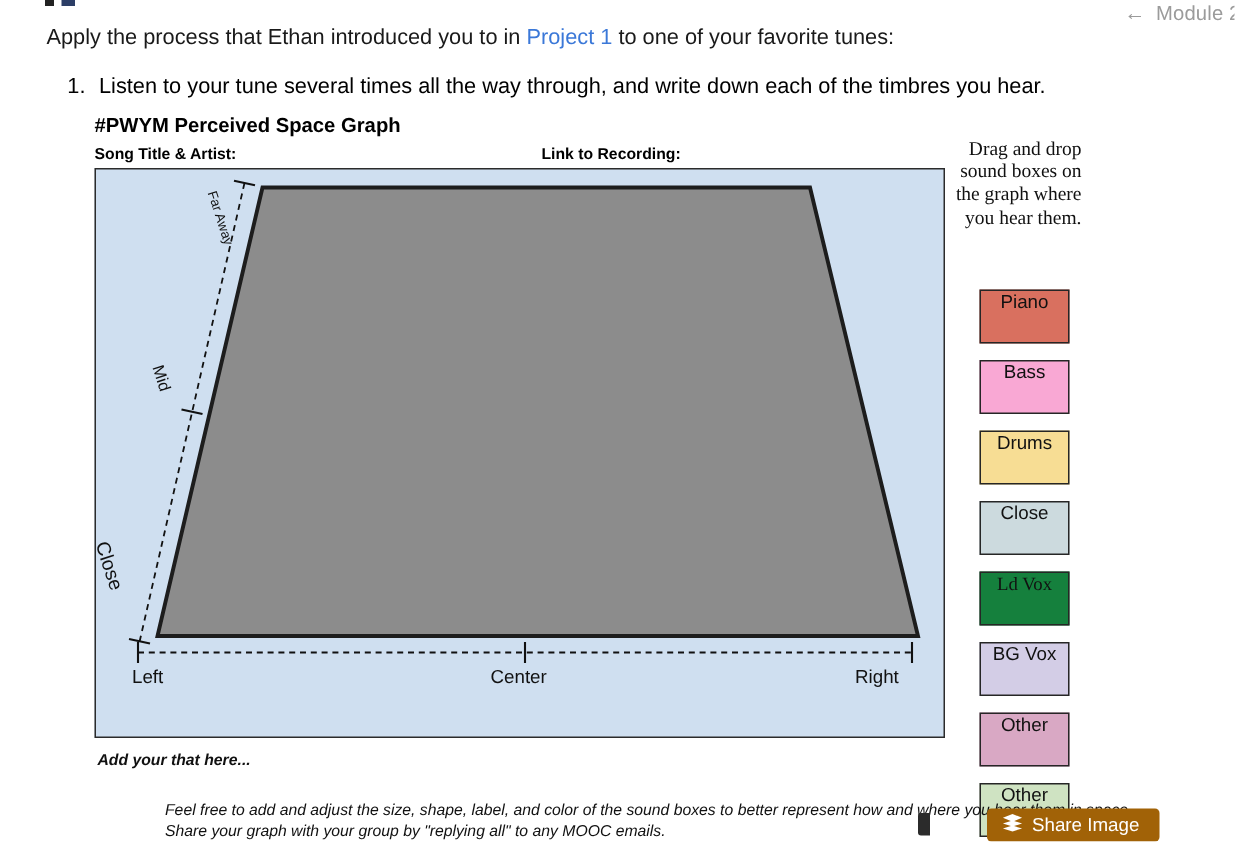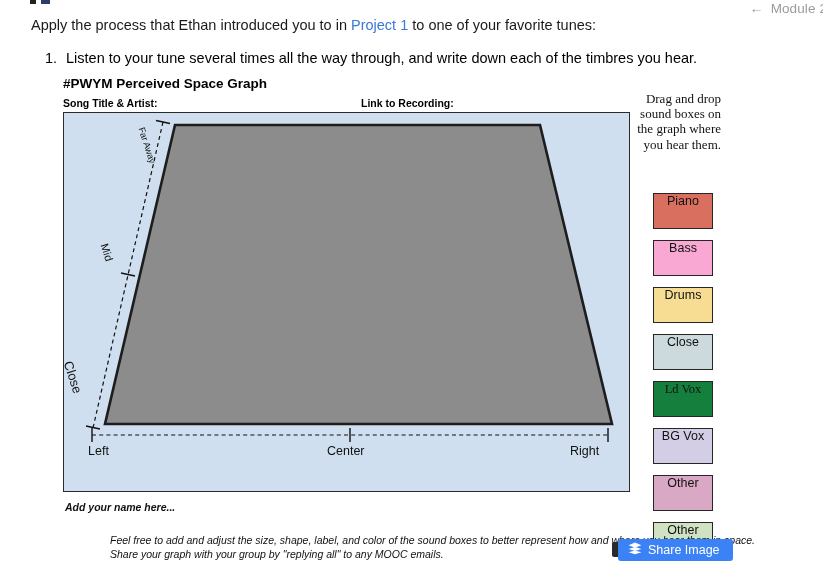--- a/index.html
+++ b/index.html
@@ -297,25 +297,25 @@
       <span>BG Vox</span>
     </div>
   <div class="sound-box" style="background: rgb(217, 168, 196);">
       <span>Other</span>
     </div>
   <div class="sound-box" style="background: rgb(207, 227, 194);">
       <span>Other</span>
     </div>
 </div>
 
-<div class="name-line">Add your name here...</div>
+<div class="name-line">Add your that here...</div>
 <div class="free-note">Feel free to add and adjust the size, shape, label, and color of the sound boxes to better represent how and where you hear them in space. Share your graph with your group by "replying all" to any MOOC emails.</div>
 
 <div class="share-tail"></div>
-<div class="share-btn" style="background: #3b82f6;">
+<div class="share-btn" style="background: #a16207; margin-left: 40px;">
   <span class="stack-icon">
     <svg width="14" height="13" viewBox="0 0 14 13">
       <polygon points="7,0.6 13.4,3.2 7,5.8 0.6,3.2" fill="#ffffff"></polygon>
       <polygon points="7,5.0 13.4,7.0 7,9.0 0.6,7.0" fill="#ffffff"></polygon>
       <polygon points="7,8.4 13.4,10.3 7,12.3 0.6,10.3" fill="#ffffff"></polygon>
     </svg>
   </span>
   <span>Share Image</span>
 </div>
 

